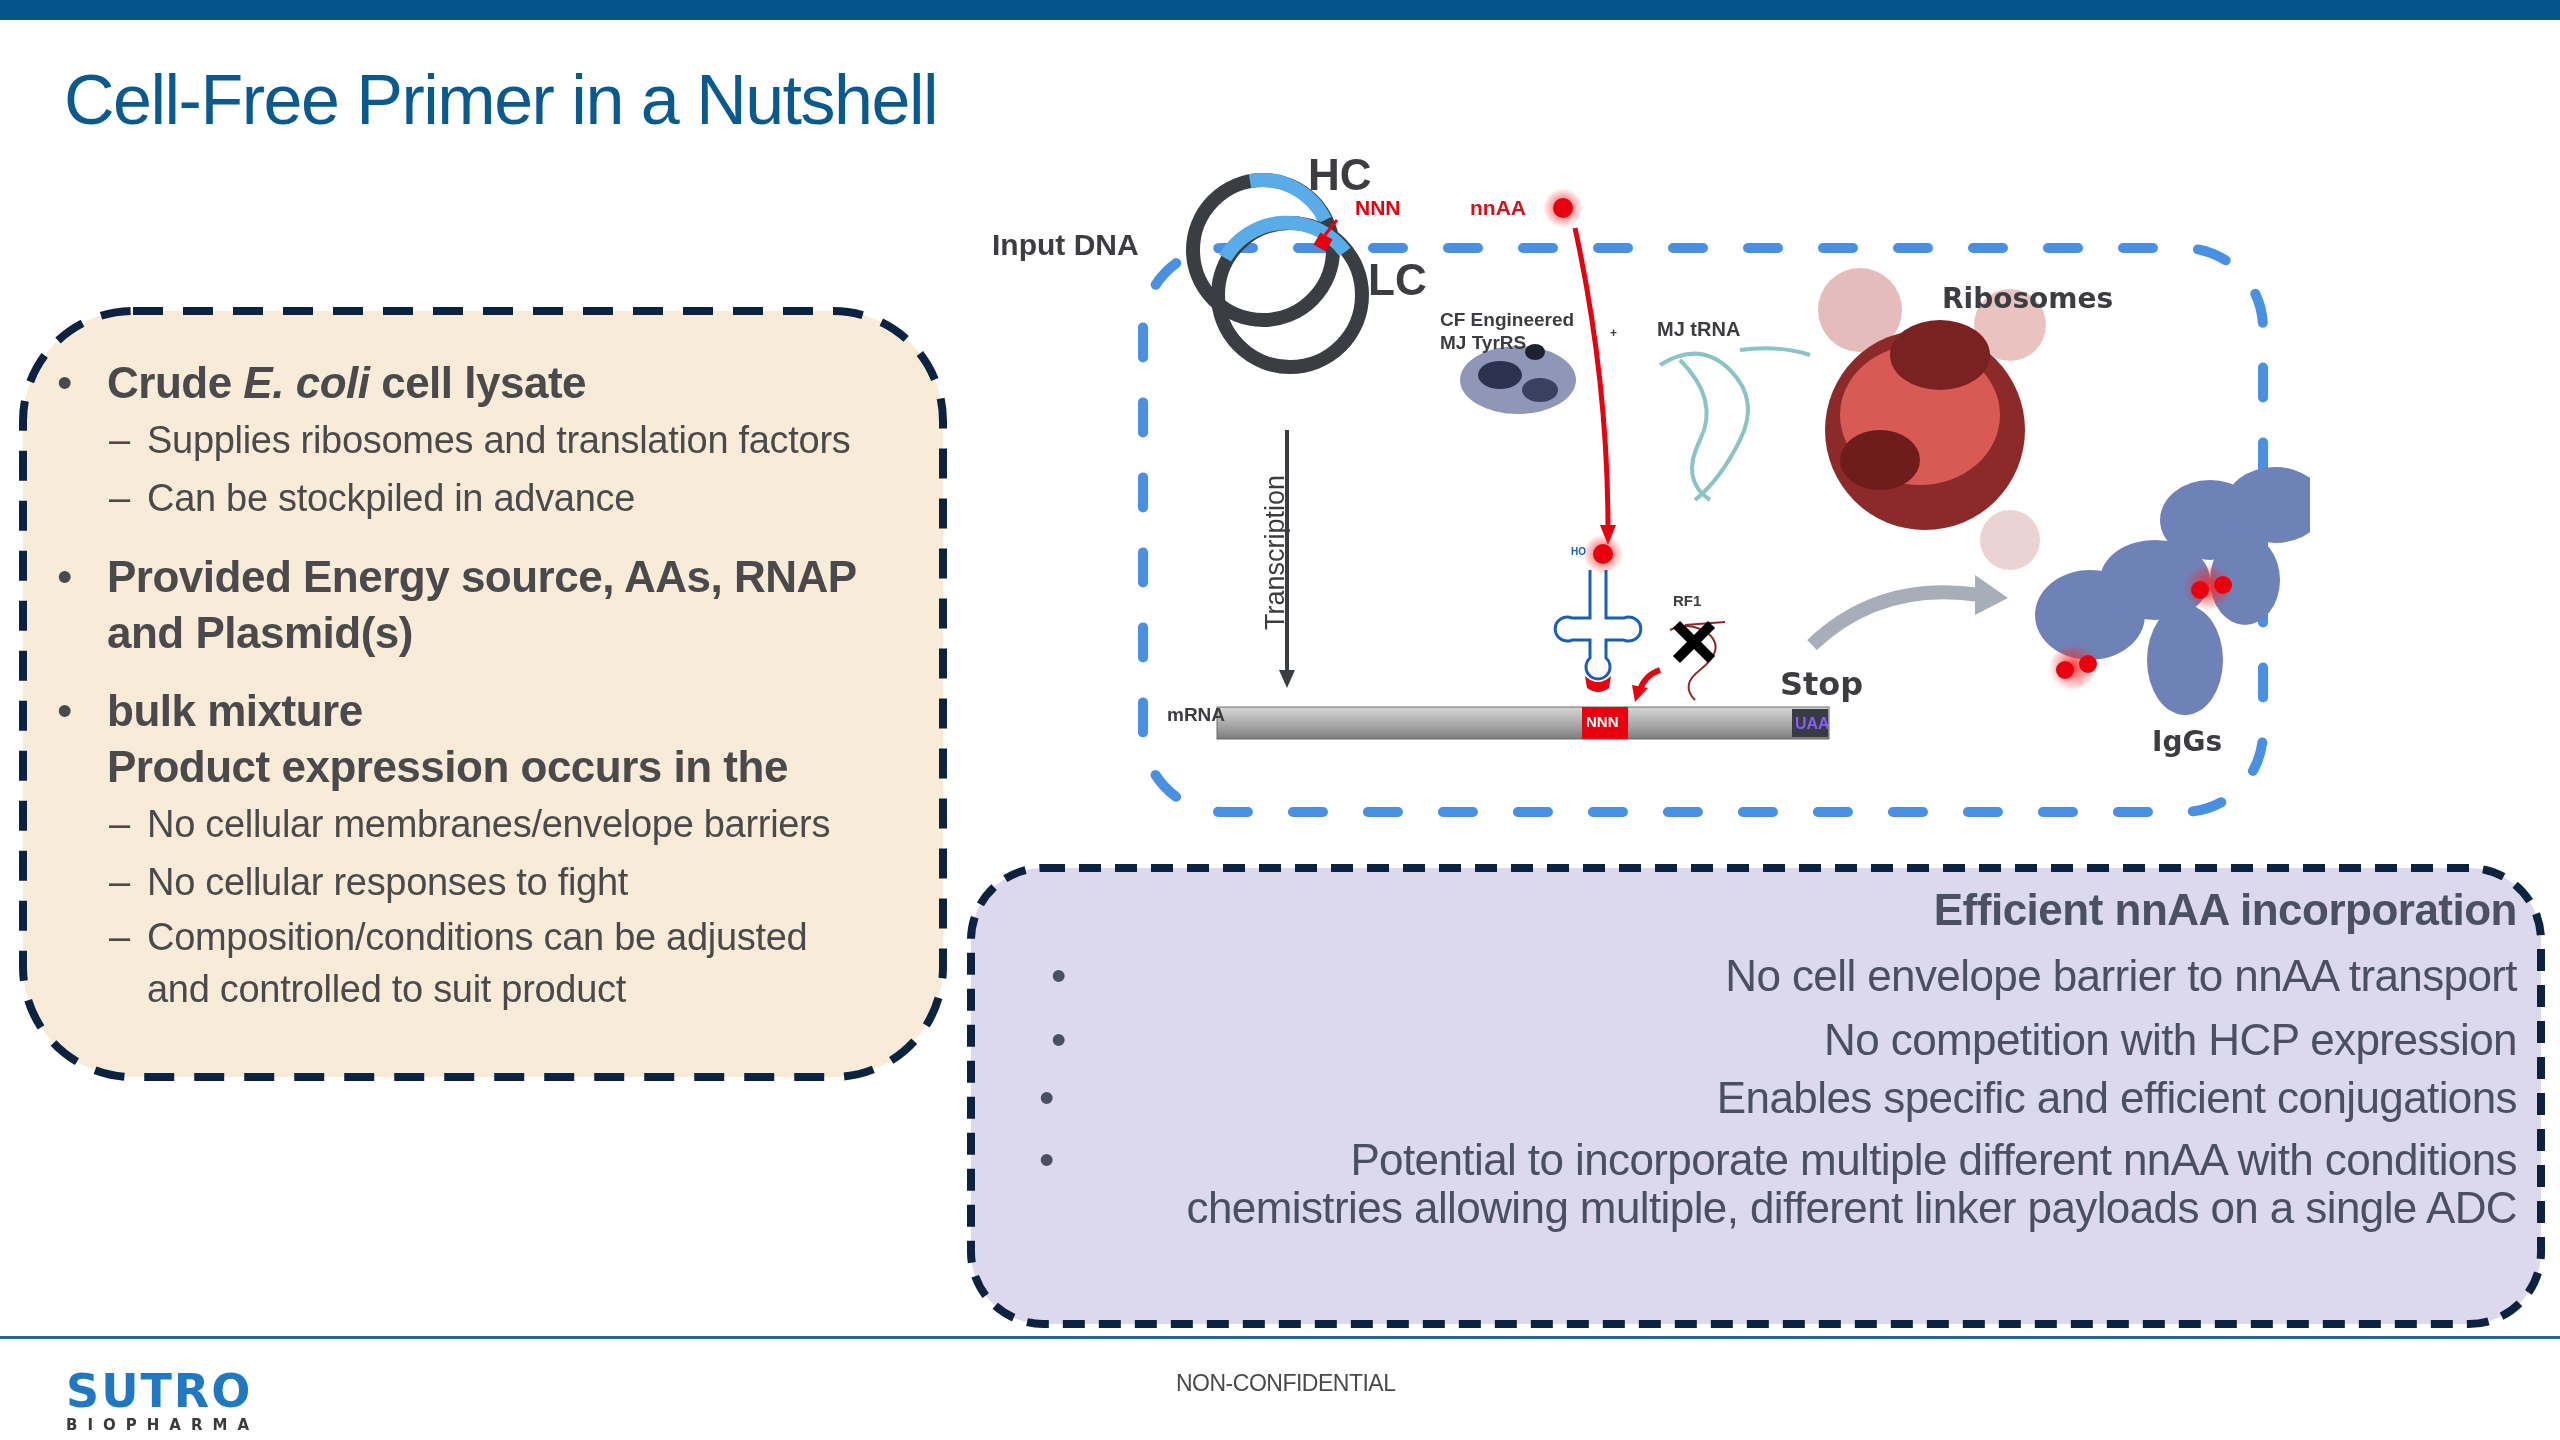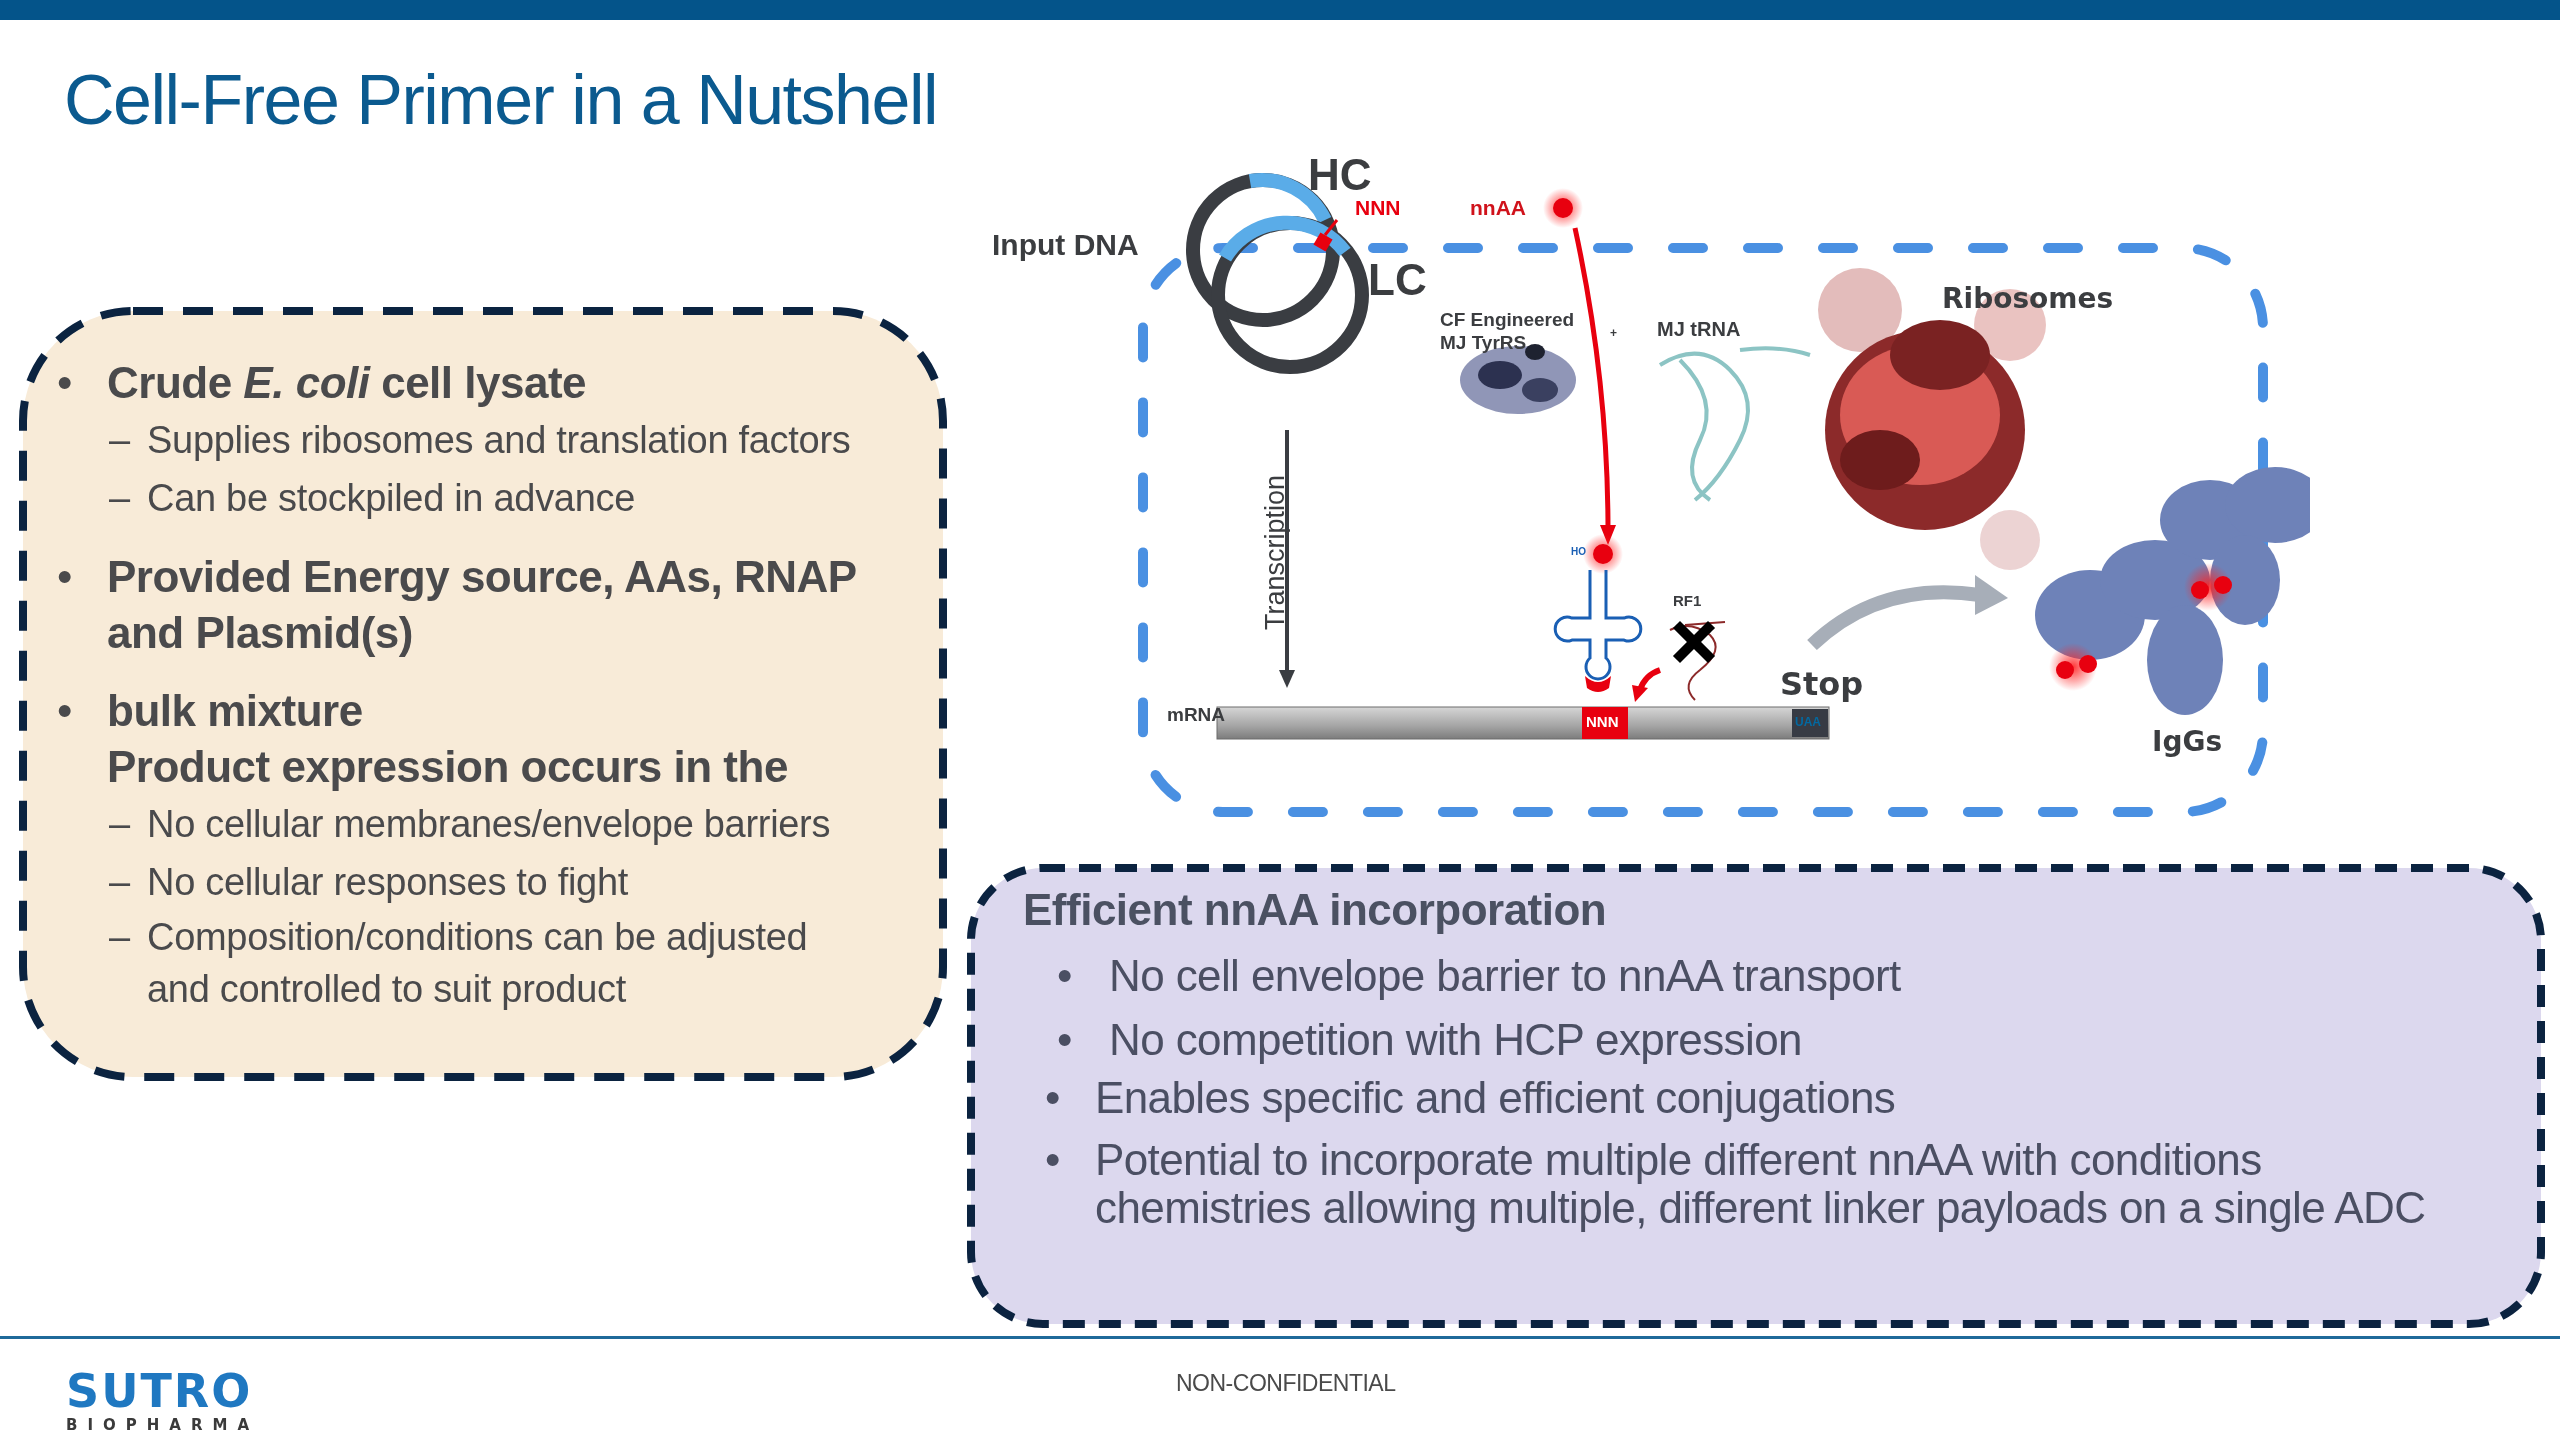--- a/index.html
+++ b/index.html
@@ -18,21 +18,21 @@
   .gap1 { height:22px; }
 
   
   .diagram { position:absolute; left:980px; top:140px; width:1330px; height:690px; }
   .diagram svg { position:absolute; left:0; top:0; }
   .dlabel { position:absolute; font-weight:bold; color:#3B3D40; white-space:nowrap; }
 
   
   .purple-box { position:absolute; left:965px; top:862px; width:1582px; height:468px; }
   .purple-box svg.frame { position:absolute; left:0; top:0; }
-  .purple-content { position:absolute; left:58px; top:20px; width:1500px; color:#4B4F63; }
+  .purple-content { position:absolute; left:52px; top:20px; width:1500px; color:#4B4F63;text-align:right; }
   .ph { font-size:44px; font-weight:bold; line-height:56px; letter-spacing:-0.5px; color:#4B5162; }
   .pb { font-size:44px; line-height:52px; position:relative; padding-left:86px; letter-spacing:-0.6px; margin-top:12px; }
   .pb .dot { position:absolute; left:34px; top:0; }
   .pb.wide { padding-left:72px; }
   .pb.wide .dot { left:22px; }
   .ph2 { margin-top:16px; }
 
   
   .footer-line { position:absolute; left:0; top:1336px; width:2560px; height:3px; background:#1F6A9A; }
   .logo { position:absolute; left:66px; top:1368px; }
@@ -187,21 +187,21 @@
   </div>
   <div class="dlabel" style="left:630px; top:186px; font-size:12px;">+</div>
   <div class="dlabel" style="left:677px; top:178px; font-size:20px;">MJ tRNA</div>
   <div class="dlabel" style="left:962px; top:142px; font-size:28px; font-family:'DejaVu Sans', sans-serif;">Ribosomes</div>
   <div class="dlabel" style="left:280px; top:490px; font-size:27px; font-weight:normal; transform:rotate(-90deg); transform-origin:left top;">Transcription</div>
   <div class="dlabel" style="left:591px; top:406px; font-size:10px; color:#1A5FB4;">HO</div>
   <div class="dlabel" style="left:693px; top:452px; font-size:15px;">RF1</div>
   <div class="dlabel" style="left:800px; top:525px; font-size:32px; font-family:'DejaVu Sans', sans-serif;">Stop</div>
   <div class="dlabel" style="left:187px; top:564px; font-size:19px;">mRNA</div>
   <div class="dlabel" style="left:606px; top:573px; font-size:15px; color:#ffffff;">NNN</div>
-  <div class="dlabel" style="left:815px; top:575px; font-size:12px; color:#0369a1;">UAA</div>
+  <div class="dlabel" style="left:815px; top:575px; font-size:16px; color:#8b5cf6;">UAA</div>
   <div class="dlabel" style="left:1172px; top:585px; font-size:28px; font-family:'DejaVu Sans', sans-serif;">IgGs</div>
 </div>
 
 <div class="purple-box">
   <svg class="frame" width="1582" height="468">
     <rect x="6" y="6" width="1570" height="456" rx="72" ry="72" fill="#DCD8EE" stroke="#0B2340" stroke-width="8" stroke-dasharray="22 14"></rect>
   </svg>
   <div class="purple-content">
     <div class="ph">Efficient nnAA incorporation</div>
     <div class="pb"><span class="dot">•</span><span>No cell envelope barrier to nnAA transport</span></div>

